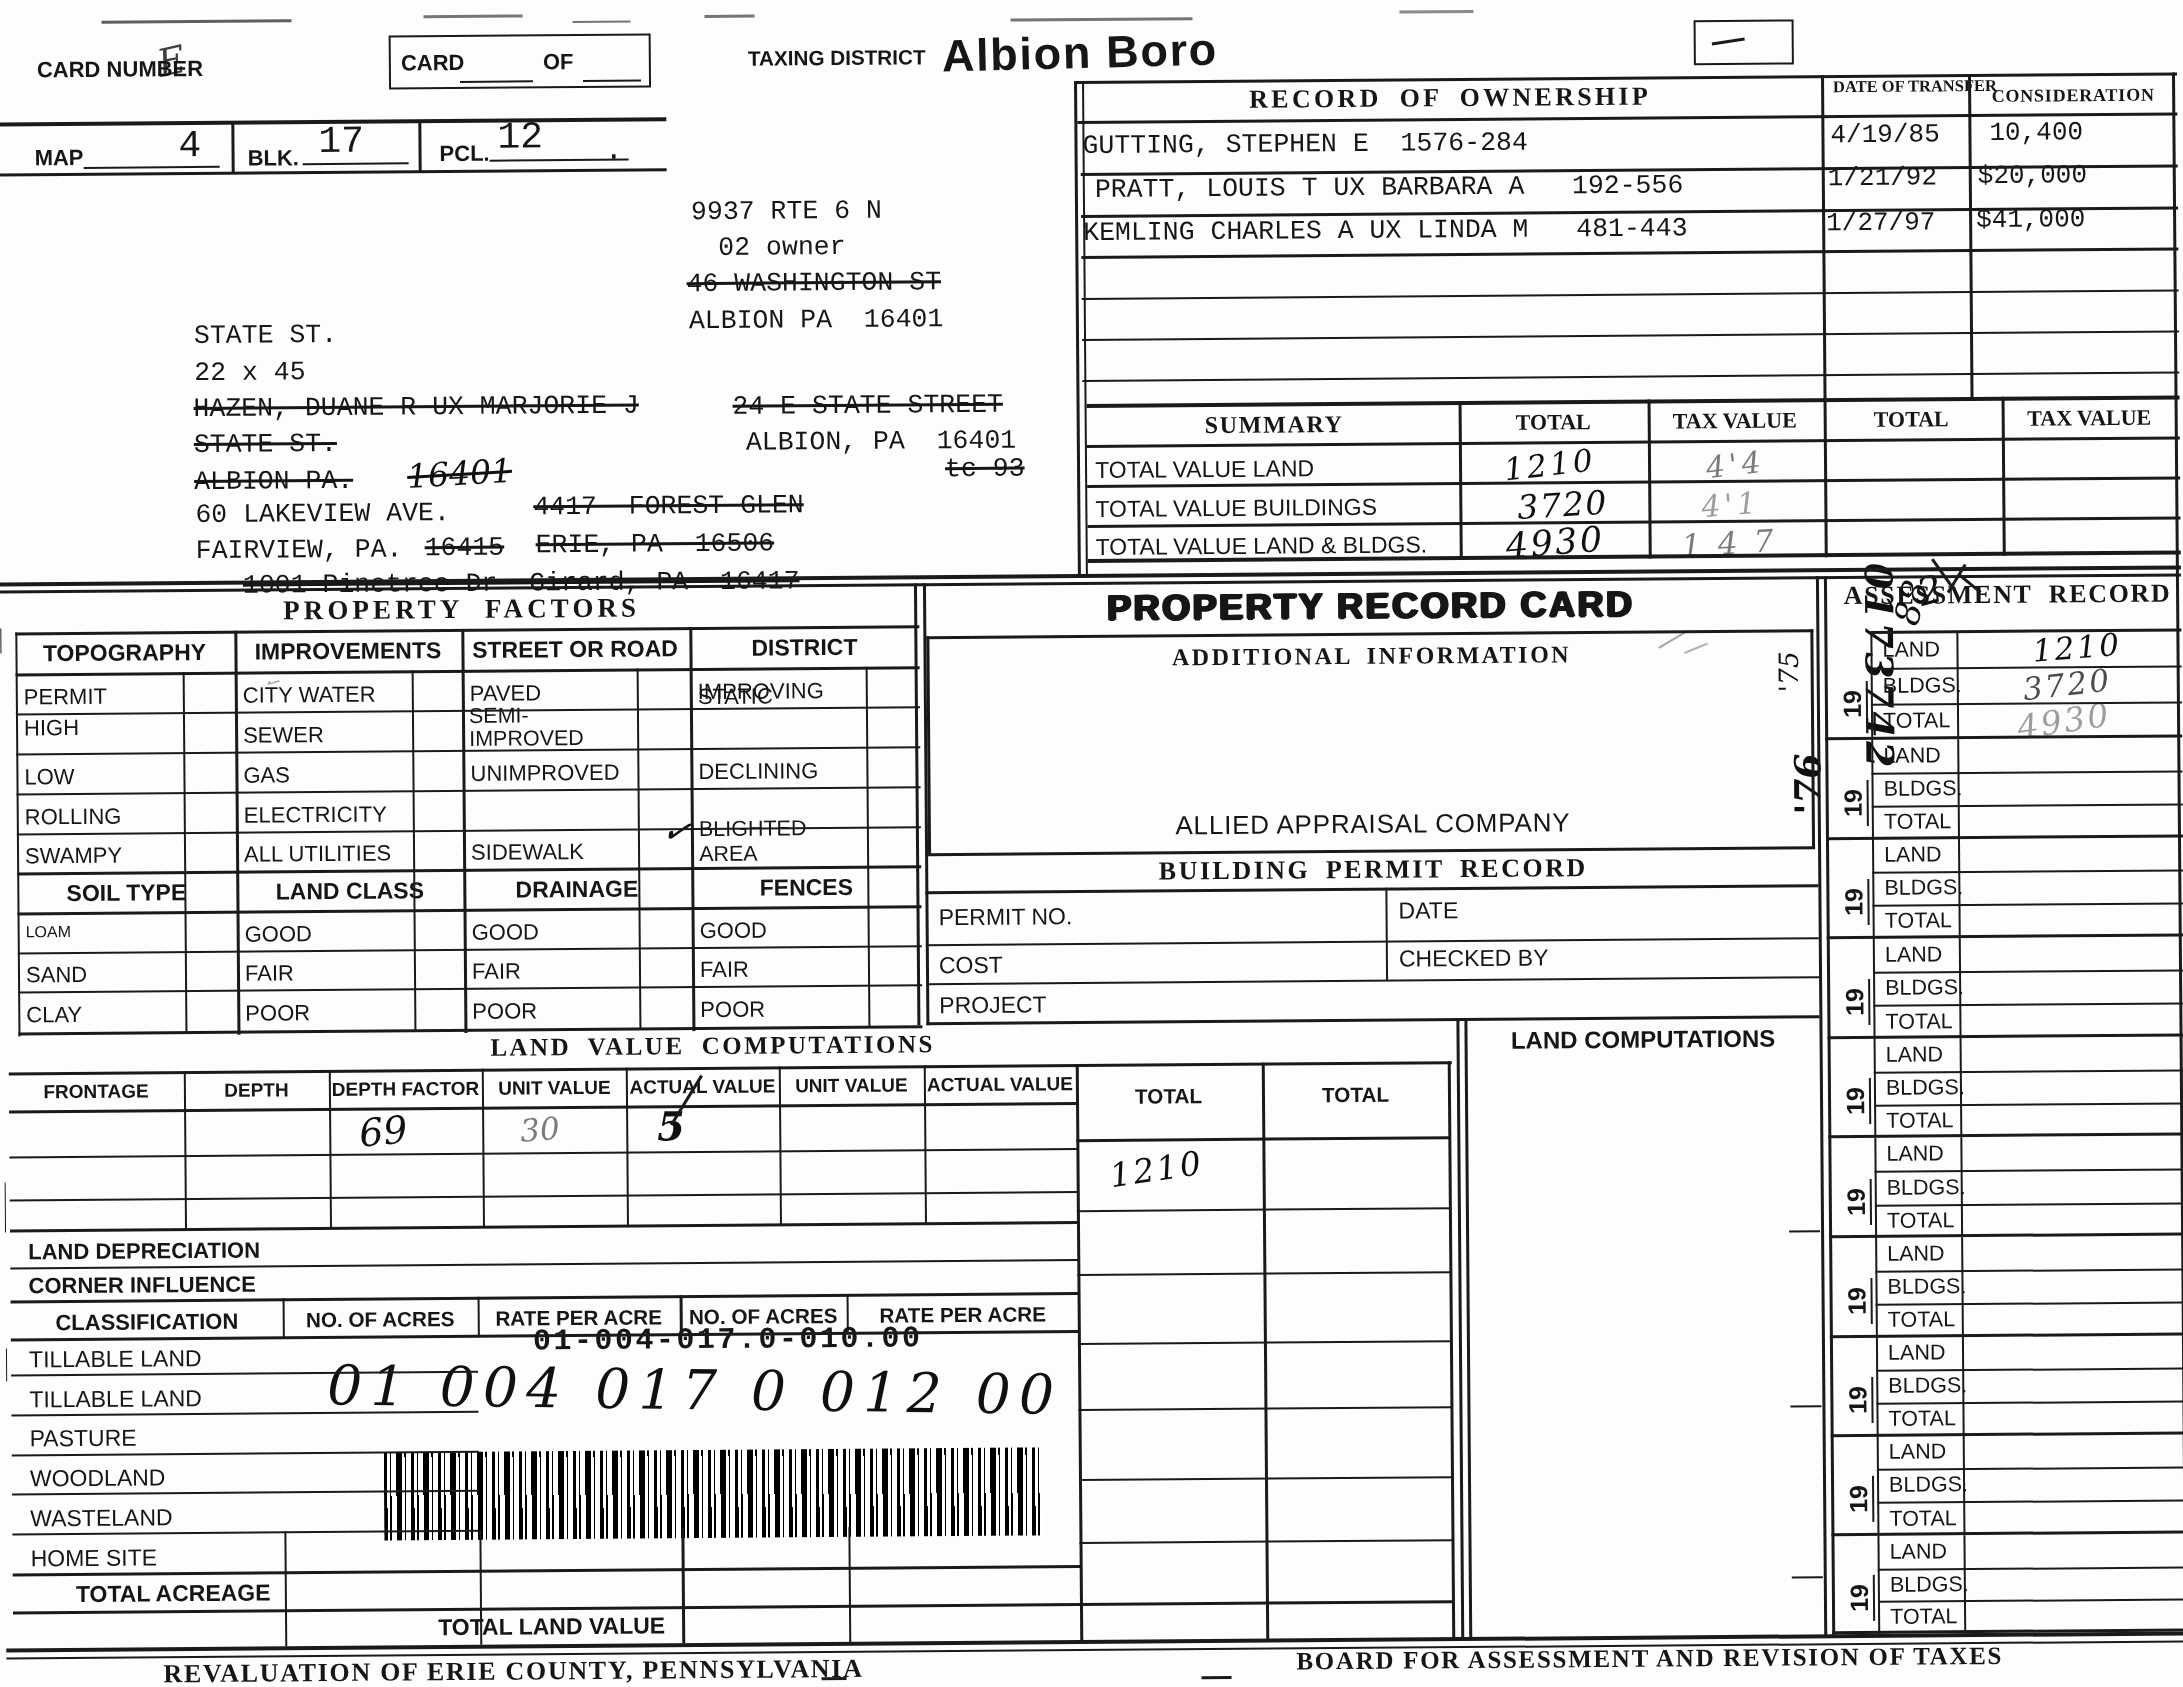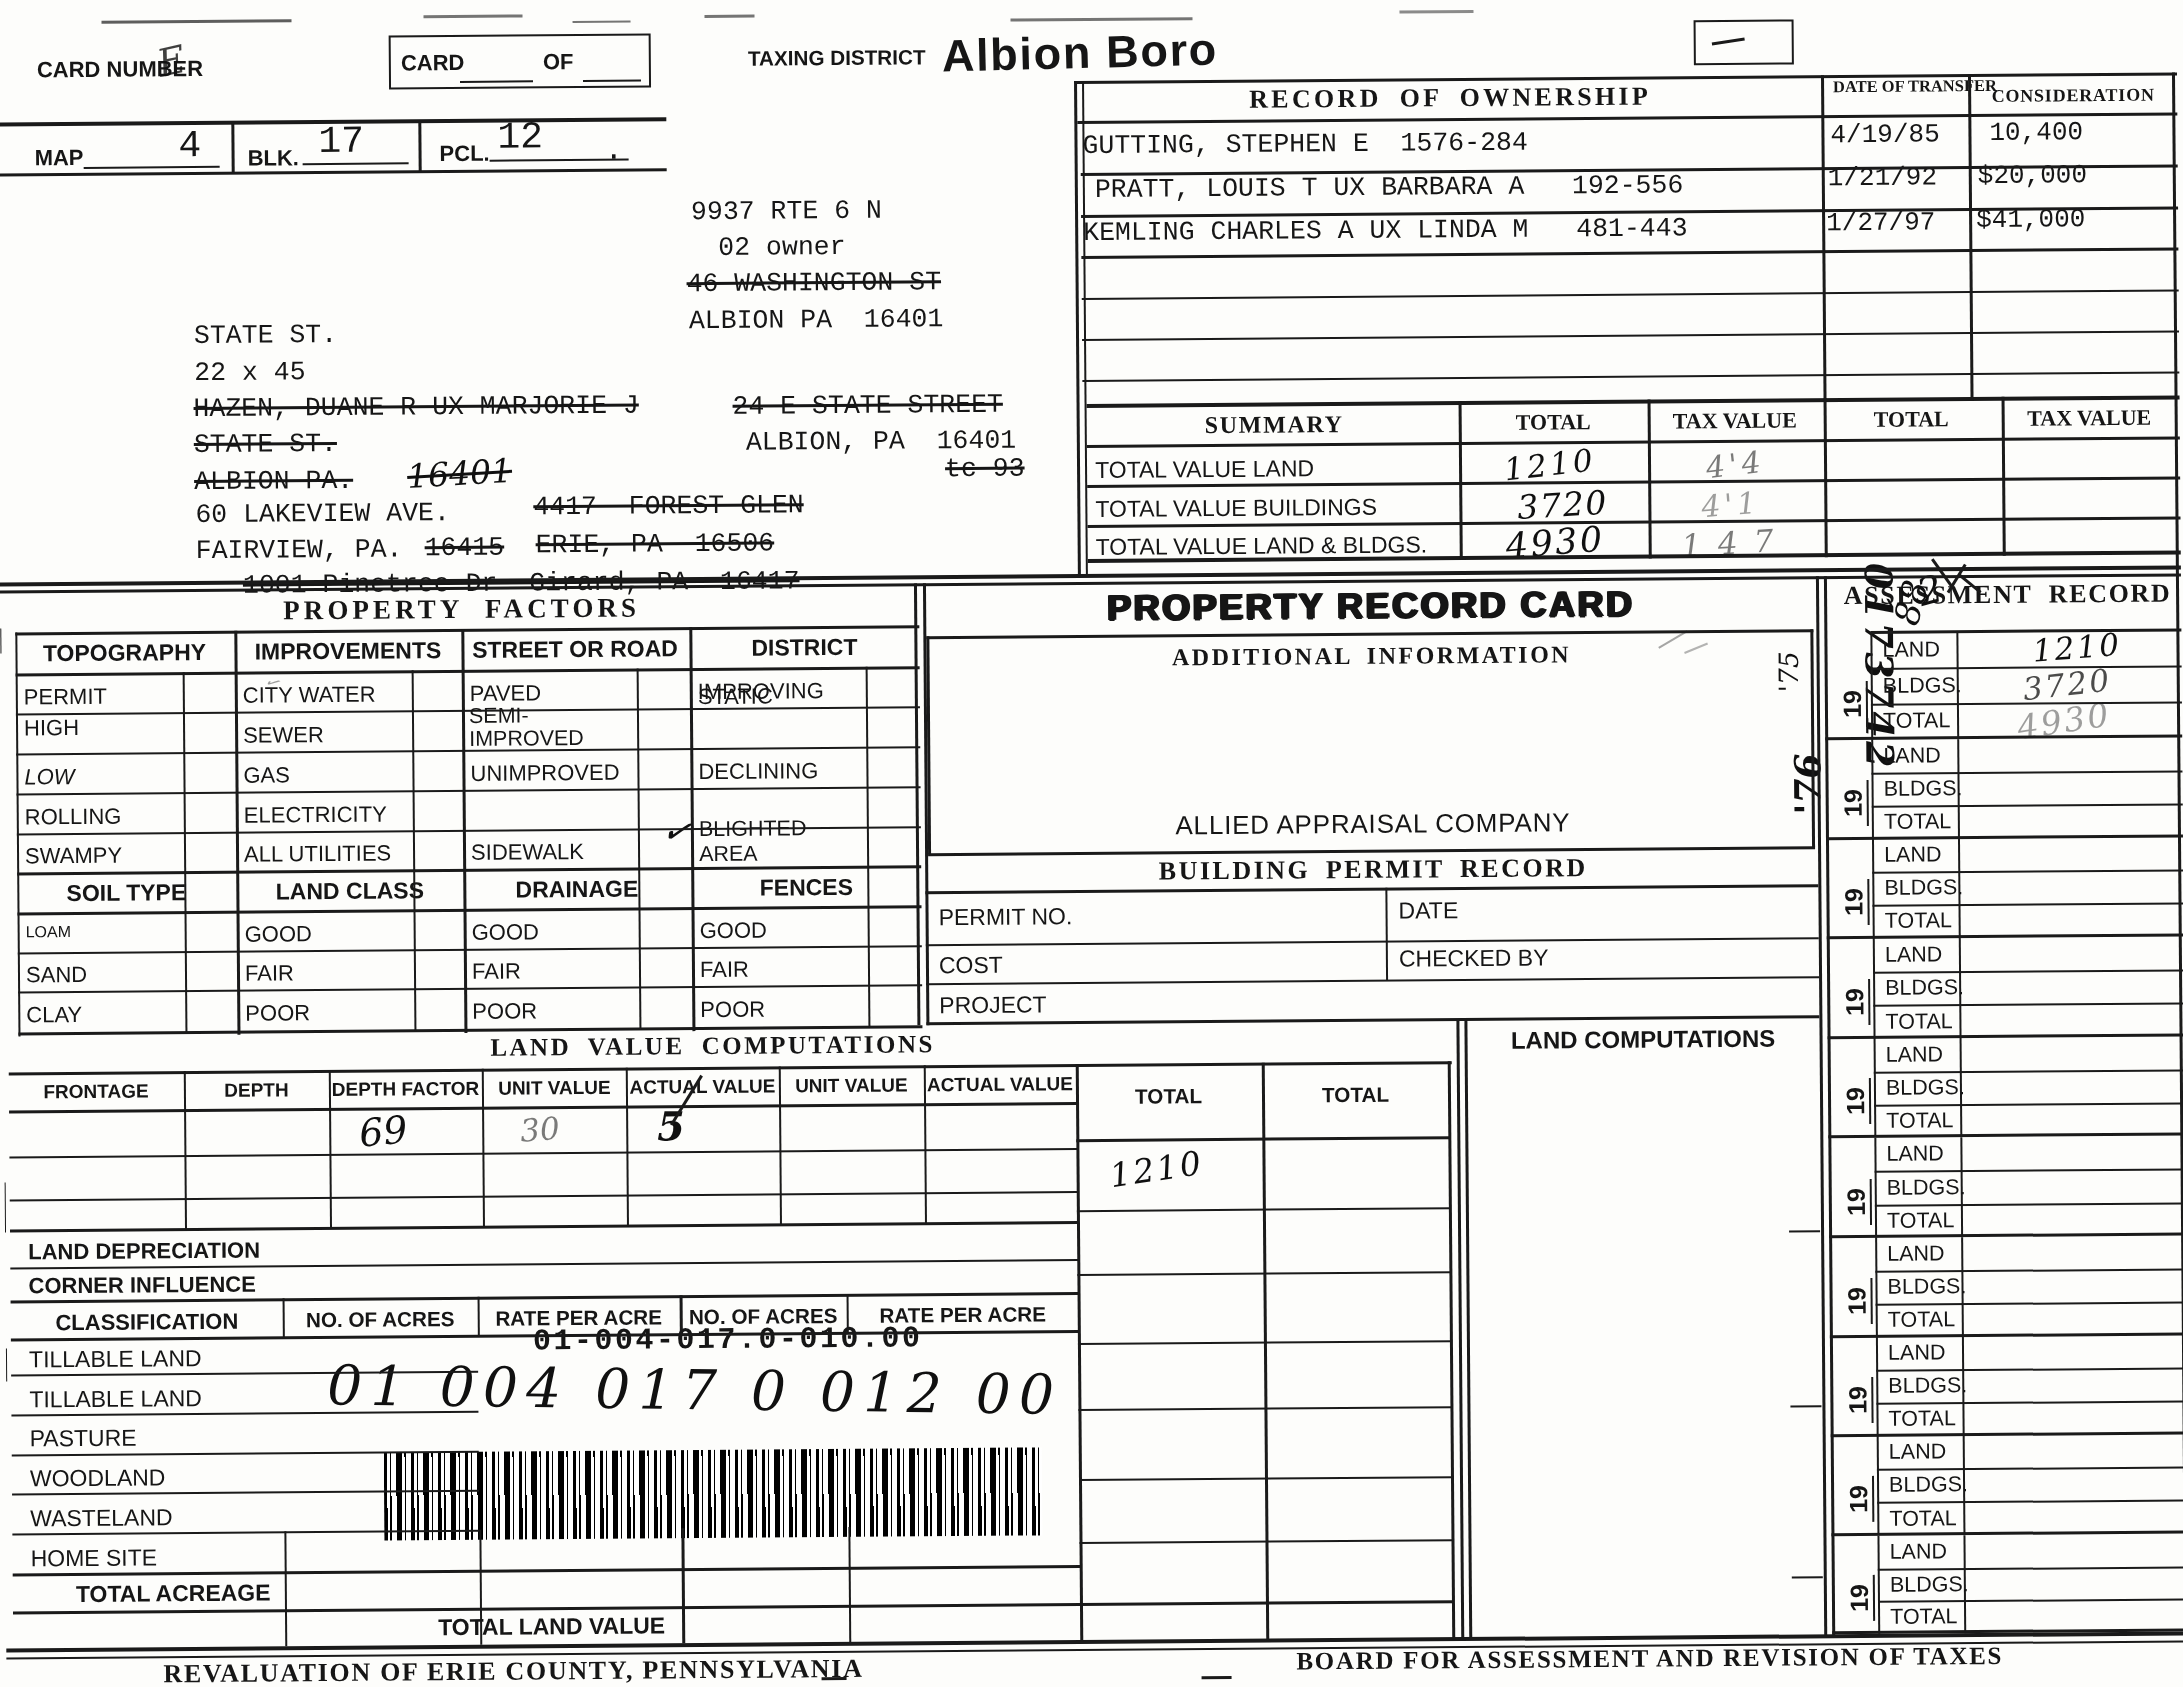--- a/index.html
+++ b/index.html
@@ -115,21 +115,21 @@
   <div class="t mono strike" style="left:245px;top:564px;font-size:26.5px;">1001 Pinetree Dr  Girard, PA  16417</div>
 
   <div class="t serifb center" style="left:50px;top:589px;width:827px;font-size:27px;letter-spacing:4.1px;word-spacing:11.6px;">PROPERTY FACTORS</div>
   <div class="t cond center" style="left:16.5px;top:632px;width:219px;font-size:23px;">TOPOGRAPHY</div>
   <div class="t cond center" style="left:236px;top:632px;width:227px;font-size:23px;">IMPROVEMENTS</div>
   <div class="t cond center" style="left:463px;top:632px;width:227px;font-size:23px;">STREET OR ROAD</div>
   <div class="t cond center" style="left:691px;top:632px;width:230px;font-size:23px;">DISTRICT</div>
 
   <div class="t sans" style="left:25px;top:676px;font-size:22px;">PERMIT</div>
   <div class="t sans" style="left:25px;top:707px;font-size:22px;">HIGH</div>
-  <div class="t sans" style="left:25px;top:756px;font-size:22px;font-style:italic;">LOW</div>
+  <div class="t sans" style="left:25px;top:756px;font-size:22px;">LOW</div>
   <div class="t sans" style="left:25px;top:796px;font-size:22px;">ROLLING</div>
   <div class="t sans" style="left:25px;top:835px;font-size:22px;">SWAMPY</div>
   <div class="t sans" style="left:244px;top:676px;font-size:22px;">CITY WATER</div>
   <div class="t sans" style="left:244px;top:716px;font-size:22px;">SEWER</div>
   <div class="t sans" style="left:244px;top:756px;font-size:22px;">GAS</div>
   <div class="t sans" style="left:244px;top:796px;font-size:22px;">ELECTRICITY</div>
   <div class="t sans" style="left:244px;top:835px;font-size:22px;">ALL UTILITIES</div>
   <div class="t sans" style="left:471px;top:676px;font-size:22px;">PAVED</div>
   <div class="t sans" style="left:470px;top:700px;width:136px;font-size:21.5px;line-height:1.05;white-space:normal;">SEMI-IMPROVED</div>
   <div class="t sans" style="left:471px;top:756px;font-size:22px;">UNIMPROVED</div>

